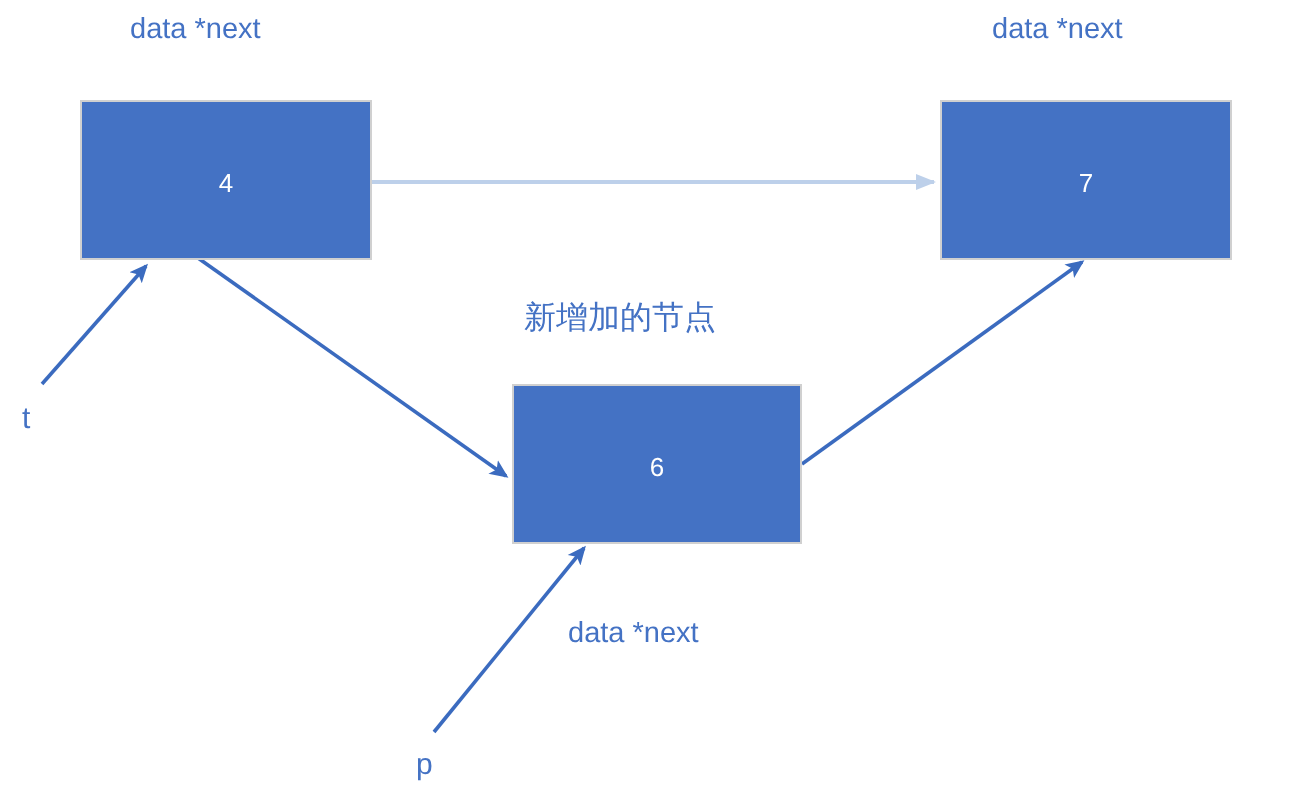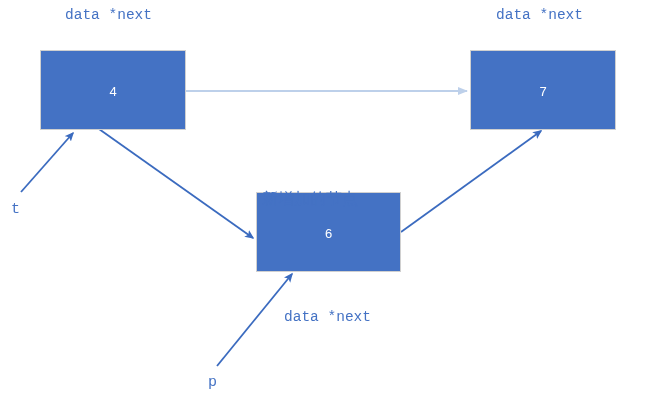--- a/index.html
+++ b/index.html
@@ -37,31 +37,30 @@
   .node-value {
     color: #ffffff;
     font-size: 13px;
     line-height: 1;
     position: relative;
     top: 1px;
   }
   .lbl {
     position: absolute;
     color: #4472c4;
-    font-family: Liberation Mono, monospace;
+    font-family: Liberation Sans, sans-serif;
     white-space: nowrap;
     line-height: 1;
   }
   .lbl-field {
     font-size: 14.5px;
   }
   .lbl-cn {
     font-size: 16px;
     font-weight: 500;
-    margin-top: 40px;
   }
   .lbl-ptr {
     font-size: 15px;
   }
   .watermark {
     position: absolute;
     color: #c8c8c8;
     font-size: 16px;
     font-family: "Liberation Sans", sans-serif;
     white-space: nowrap;

